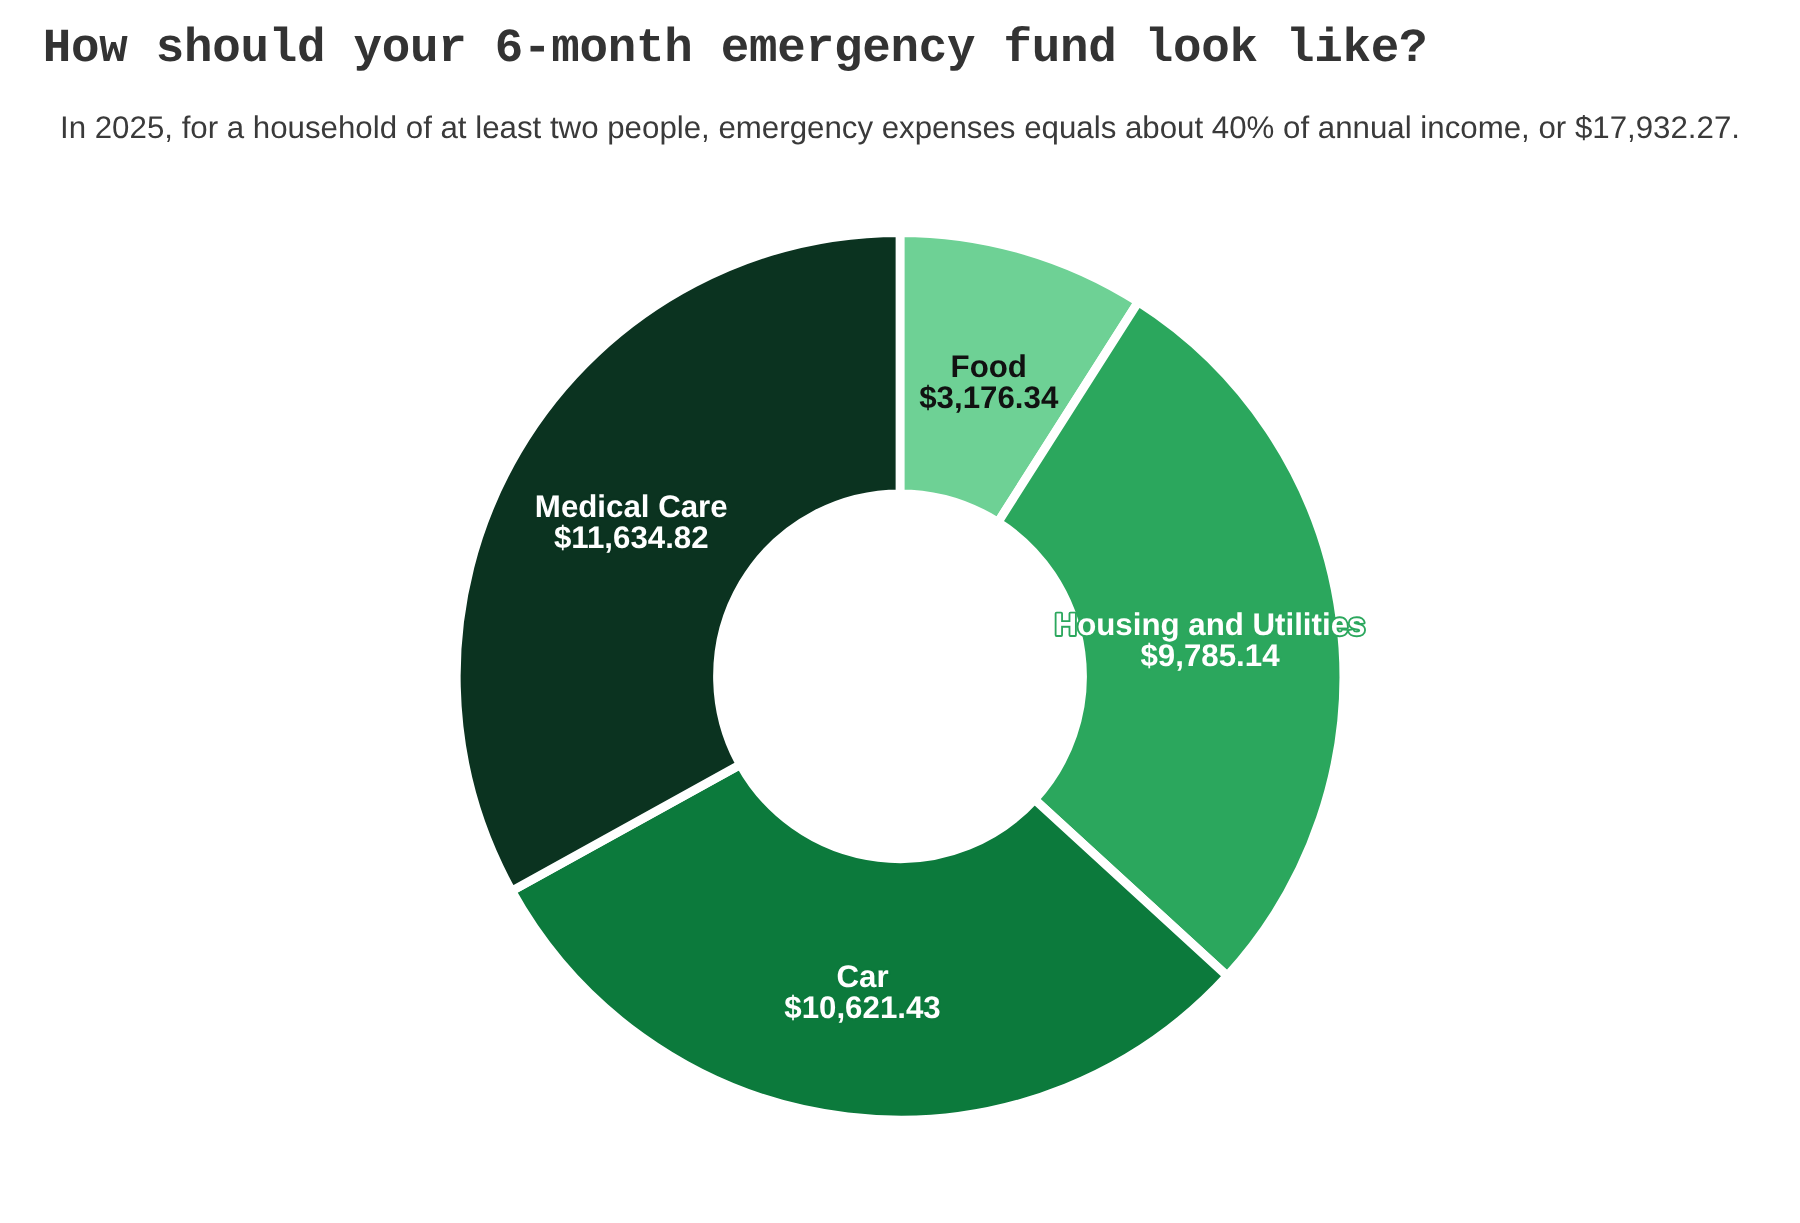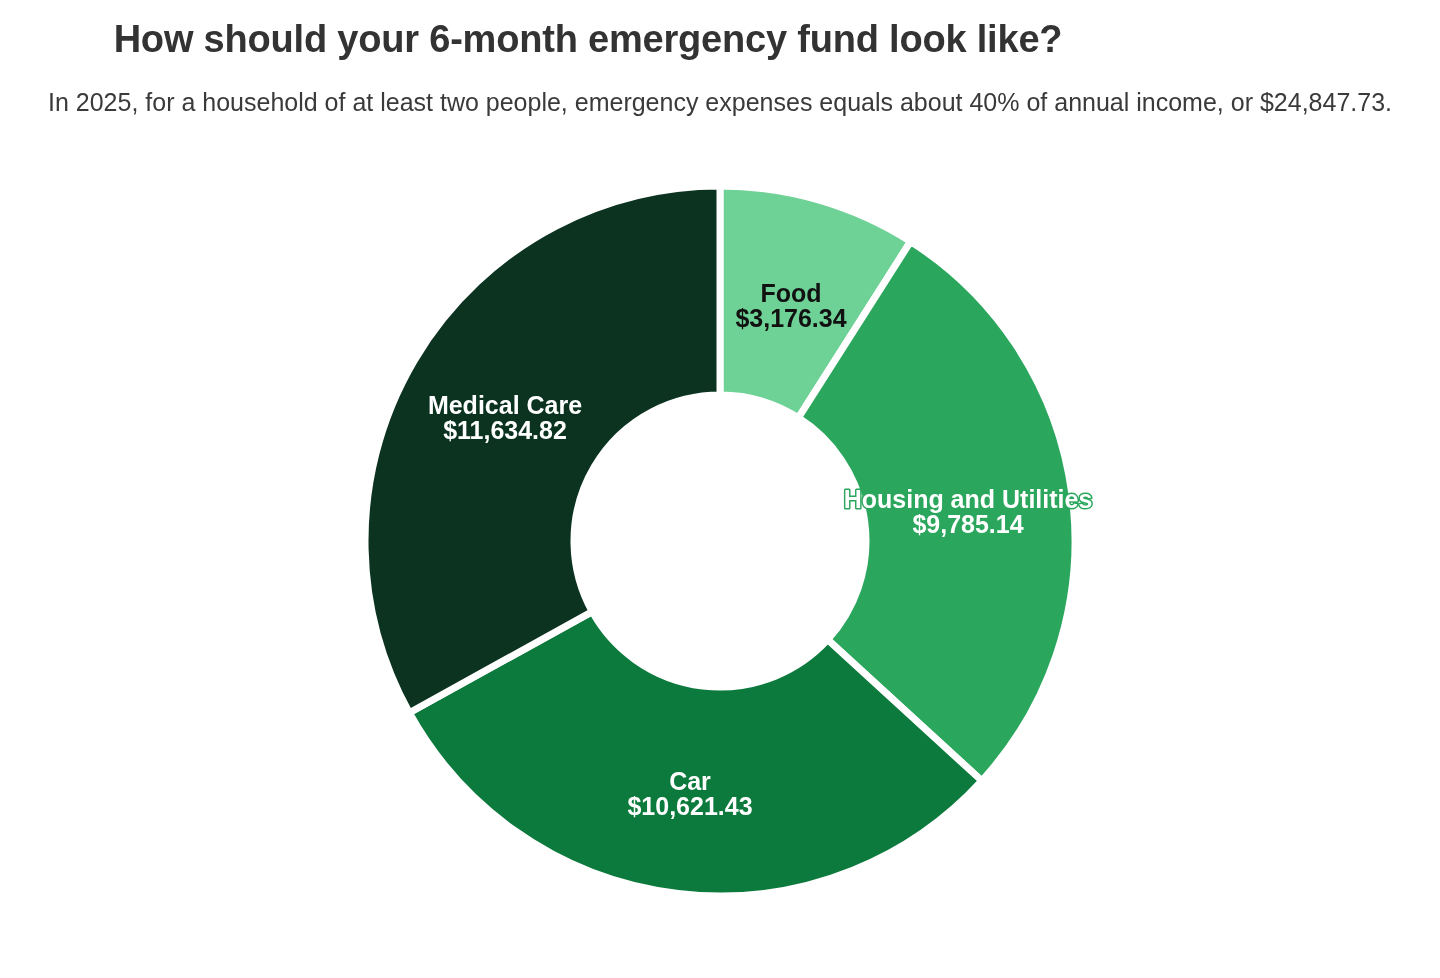--- a/index.html
+++ b/index.html
@@ -25,20 +25,21 @@
     position: absolute;
     top: 18px;
     left: 0;
     width: 1176px;
     text-align: center;
     font-size: 38px;
     font-weight: bold;
     color: #333333;
     letter-spacing: -0.2px;
     line-height: 1.15;
+    font-family: Liberation Mono, monospace;
   }
   .chart-subtitle {
     position: absolute;
     top: 86px;
     left: 50%;
     transform: translateX(-50%);
     width: 1350px;
     text-align: center;
     font-size: 25px;
     font-weight: normal;
@@ -79,21 +80,21 @@
     font-weight: normal;
   }
 </style>
 </head>
 <body>
 
 <div class="page">
 
   <div class="chart-title">How should your 6-month emergency fund look like?</div>
 
-  <div class="chart-subtitle">In 2025, for a household of at least two people, emergency expenses equals about 40% of annual income, or $24,847.73.</div>
+  <div class="chart-subtitle">In 2025, for a household of at least two people, emergency expenses equals about 40% of annual income, or $17,932.27.</div>
 
   <div class="donut-wrap">
     <svg class="donut" viewBox="0 0 1440 978">
       <g id="slices-group">
           <path d="M 720 186 A 355 355 0 0 1 910.5845672752986 241.49620583958006 L 798.3812586540664 417.8237916974048 A 146 146 0 0 0 720 395 Z" fill="#6ED195" stroke="#ffffff" stroke-width="7" stroke-linejoin="round"></path>
           <path d="M 910.5845672752986 241.49620583958006 A 355 355 0 0 1 981.7753096019388 780.7888389454545 L 827.6597047940368 639.6173816508066 A 146 146 0 0 0 798.3812586540664 417.8237916974048 Z" fill="#2BA75D" stroke="#ffffff" stroke-width="7" stroke-linejoin="round"></path>
           <path d="M 981.7753096019388 780.7888389454545 A 355 355 0 0 1 409.32994377990326 712.7821765149165 L 592.2314698362419 611.648444425853 A 146 146 0 0 0 827.6597047940368 639.6173816508066 Z" fill="#0C7A3C" stroke="#ffffff" stroke-width="7" stroke-linejoin="round"></path>
           <path d="M 409.32994377990326 712.7821765149165 A 355 355 0 0 1 719.9999999999999 186 L 720 395 A 146 146 0 0 0 592.2314698362419 611.648444425853 Z" fill="#0B3320" stroke="#ffffff" stroke-width="7" stroke-linejoin="round"></path>
         </g>
       <g id="labels-group">

